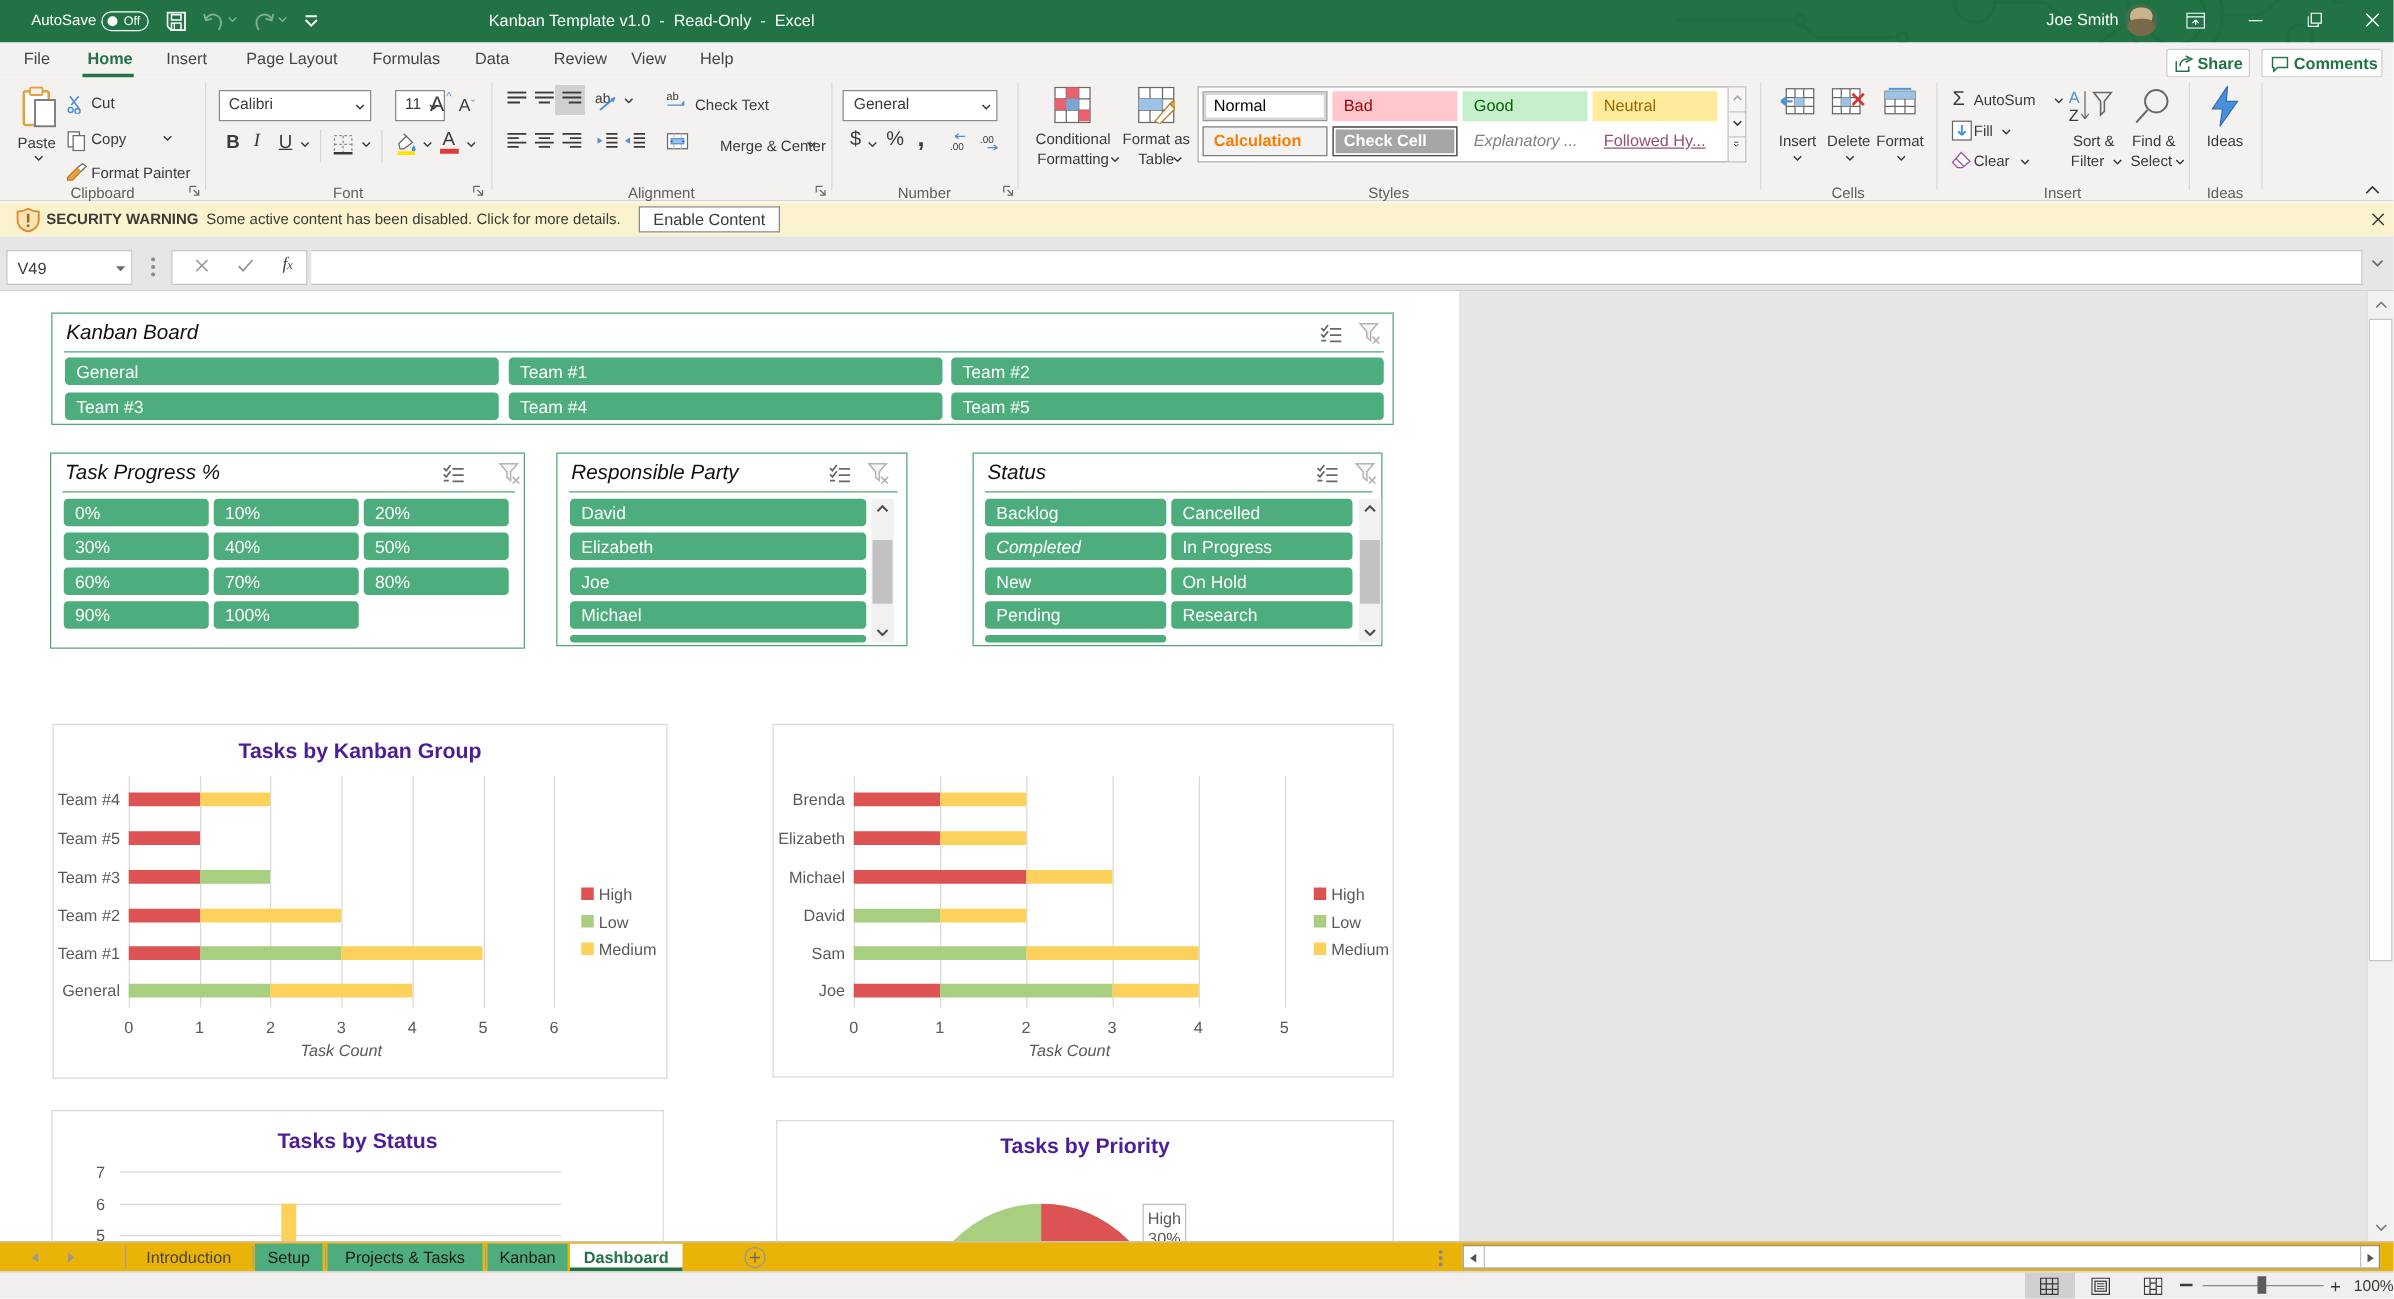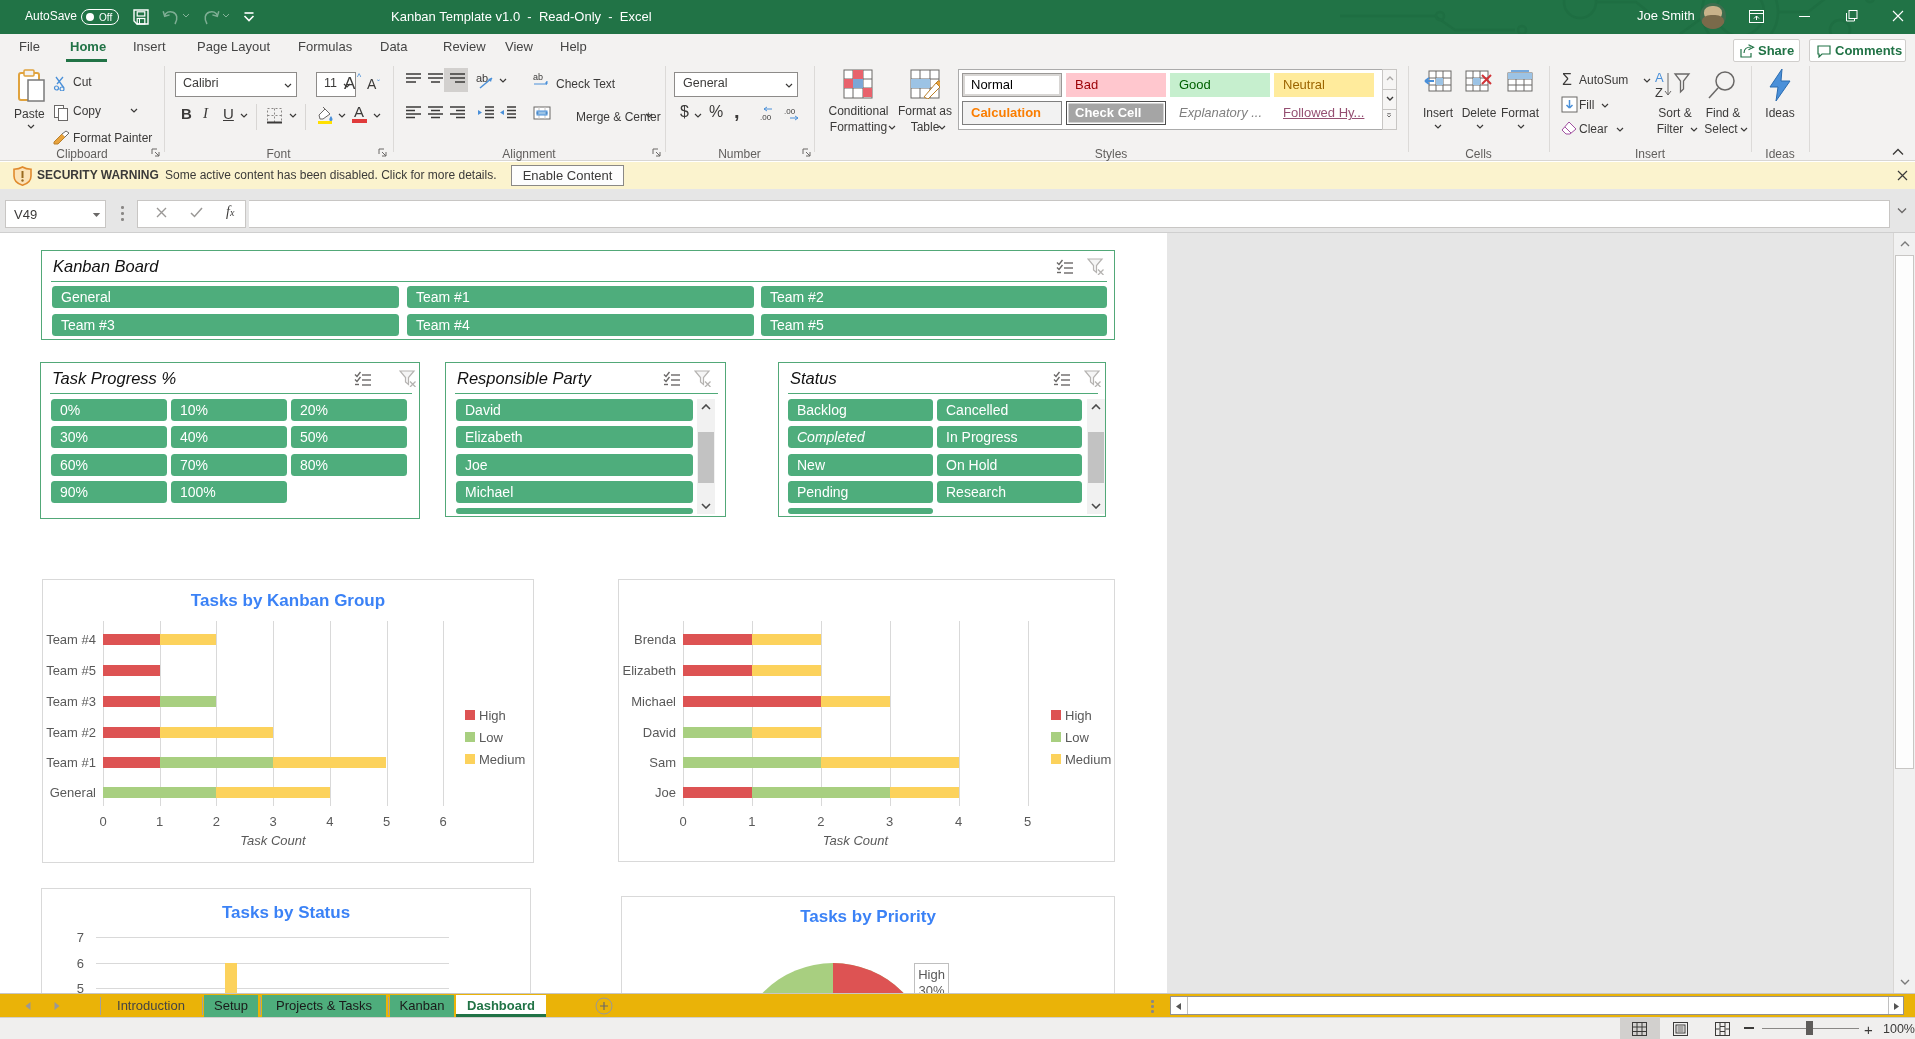--- a/index.html
+++ b/index.html
@@ -41,21 +41,21 @@
 
 .slicer { position:absolute; background:#fff; border:1px solid #52a878; }
 .slicer .stitle { position:absolute; left:11px; top:6px; font-size:16.5px; font-style:italic; color:#111; }
 .slicer .sline { position:absolute; left:9px; height:1px; background:#4faa78; }
 .sbtn { position:absolute; background:#4ead7c; border-radius:3.5px; color:#fff; font-size:14px; }
 .sbtn span { position:absolute; left:9px; top:3px; }
 .sscroll { position:absolute; background:#f1f1f1; }
 .sthumb { position:absolute; background:#c2c2c2; }
 
 .chart { position:absolute; background:#fff; border:1px solid #d9d9d9; }
-.ctitle { position:absolute; width:100%; text-align:center; font-size:17px; font-weight:700; color:#3b82f6; }
+.ctitle { position:absolute; width:100%; text-align:center; font-size:17px; font-weight:700; color:#4c1d95; }
 .axlbl { position:absolute; font-size:13px; color:#595959; }
 .gl { position:absolute; background:#d9d9d9; }
 .bar { position:absolute; }
 .leg { position:absolute; font-size:13px; color:#595959; }
 .leg i { display:inline-block; width:10px; height:10px; margin-right:4px; }
 
 #sheettabs { left:0; top:993px; width:1915px; height:24px; background:#eab308; border-top:1px solid #c8c6c4; }
 .stab { position:absolute; top:1px; height:22px; font-size:13px; text-align:center; }
 .stab.green { background:#4ead7c; color:#1a1a1a; }
 .tabsep { position:absolute; top:3px; width:1px; height:18px; background:#a0a0a0; }

